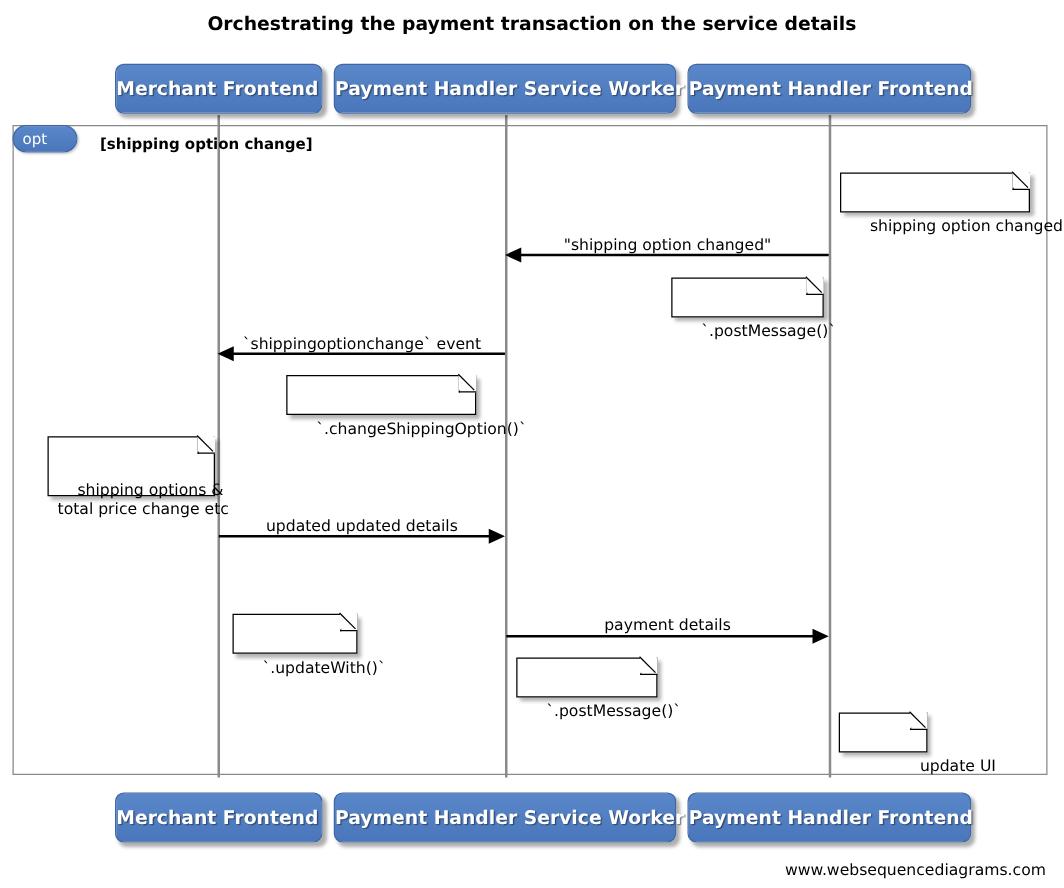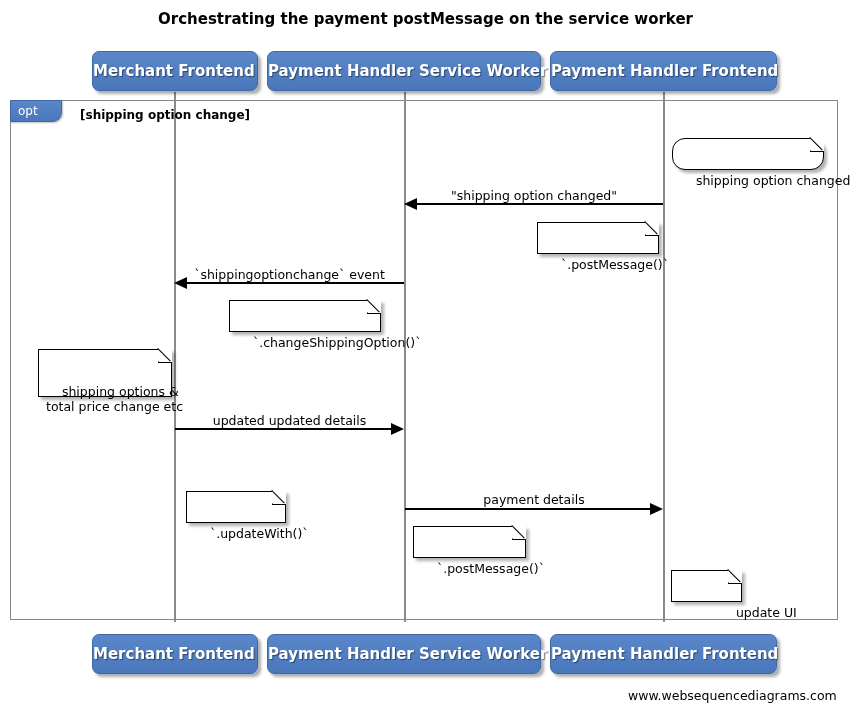--- a/index.html
+++ b/index.html
@@ -168,43 +168,43 @@
     font-size: 12.5px;
     color: #000000;
     white-space: nowrap;
   }
 </style>
 </head>
 <body>
 
 <div id="canvas">
 
-  <div class="diagram-title">Orchestrating the payment postMessage on the service worker</div>
+  <div class="diagram-title">Orchestrating the payment transaction on the service details</div>
 
   <div class="lifeline" style="left:174px; top:92px; height:530px;"></div>
   <div class="lifeline" style="left:404px; top:92px; height:530px;"></div>
   <div class="lifeline" style="left:663px; top:92px; height:530px;"></div>
 
   <div class="frame" style="left:10px; top:100px; width:828px; height:520px;"></div>
-  <div class="frame-tab" style="left:10px; top:100px; width:52px; height:22px;">
+  <div class="frame-tab" style="left:10px; top:100px; width:52px; height:22px;border-radius:11px;">
     <span>opt</span>
   </div>
   <div class="frame-condition" style="left:80px; top:108px;">[shipping option change]</div>
 
   <div class="participant" style="left:92px; top:51px; width:166px; height:40px;">
     <span>Merchant Frontend</span>
   </div>
   <div class="participant" style="left:267px; top:51px; width:274px; height:40px;">
     <span>Payment Handler Service Worker</span>
   </div>
   <div class="participant" style="left:550px; top:51px; width:227px; height:40px;">
     <span>Payment Handler Frontend</span>
   </div>
 
-  <div class="note" style="left:672px; top:138px; width:152px; height:32px;border-radius:13px;">
+  <div class="note" style="left:672px; top:138px; width:152px; height:32px;">
     <span class="fold"></span>
     <span class="note-text">shipping option changed</span>
   </div>
 
   <div class="msg-label" style="left:405px; top:188px; width:258px;">"shipping option changed"</div>
   <div class="msg-line" style="left:410px; top:203px; width:253px;"></div>
   <div class="arrow-head left" style="left:404px; top:198px;"></div>
 
   <div class="note" style="left:537px; top:222px; width:122px; height:32px;">
     <span class="fold"></span>

